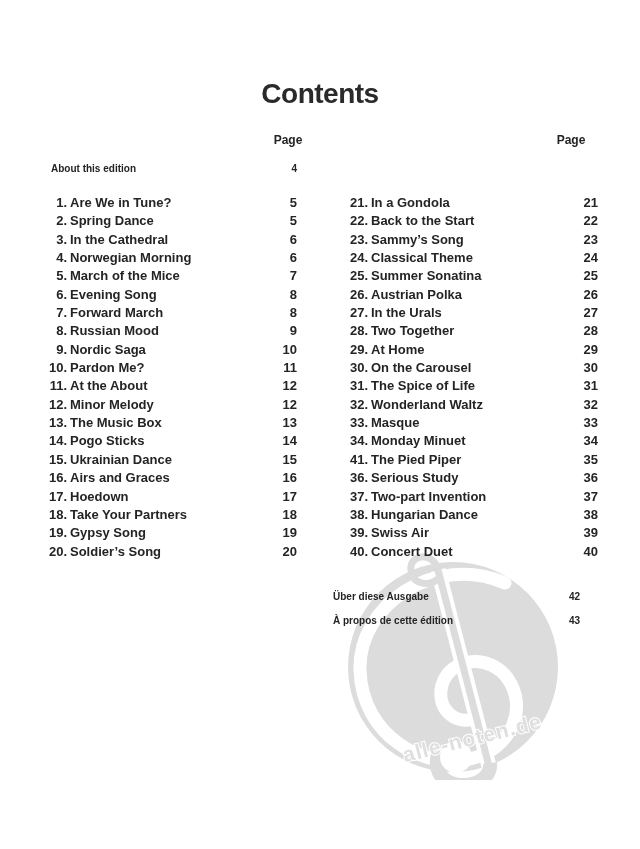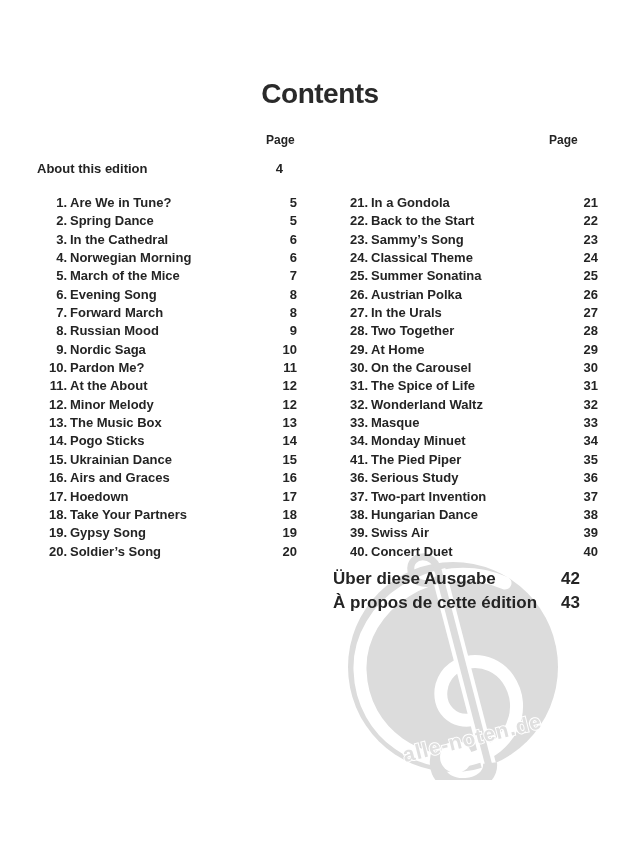--- a/index.html
+++ b/index.html
@@ -22,33 +22,33 @@
     text-align: center;
     font-size: 28px;
     line-height: 30px;
     letter-spacing: -0.5px;
     color: #2a2a2a;
   }
   .pagehdr {
     position: absolute;
     top: 133px;
     width: 44px;
-    text-align: left;
+    text-align: center;
     font-size: 12px;
     line-height: 14px;
   }
   .pagehdr.left  { left: 266px; }
   .pagehdr.right { left: 549px; }
   .about-row {
     position: absolute;
     top: 161px;
-    left: 34px;
+    left: 48px;
     width: 249px;
     display: flex;
-    font-size: 13px;
+    font-size: 10px;
     line-height: 15px;
     white-space: nowrap;
   }
   .about-row .ttl { flex: 1; }
   .pg { width: 40px; text-align: right; }
   .toc-col {
     position: absolute;
     top: 194px;
     font-size: 13px;
   }
@@ -58,24 +58,24 @@
     display: flex;
     white-space: nowrap;
   }
   .toc-col .row { height: 18.35px; line-height: 18.35px; }
   .num { text-align: right; }
   #col-left  .num { width: 37px; }
   #col-right .num { width: 20px; }
   .ttl { flex: 1; margin-left: 3px; overflow: hidden; }
   .editions {
     position: absolute;
-    top: 567px;
+    top: 585px;
     left: 333px;
     width: 247px;
-    font-size: 17px;
+    font-size: 10px;
   }
   .editions .row { height: 23.5px; line-height: 23.5px; }
   .editions .ttl { margin-left: 0; }
   .wm {
     position: absolute;
     left: 340px;
     top: 545px;
     width: 235px;
     height: 235px;
   }

